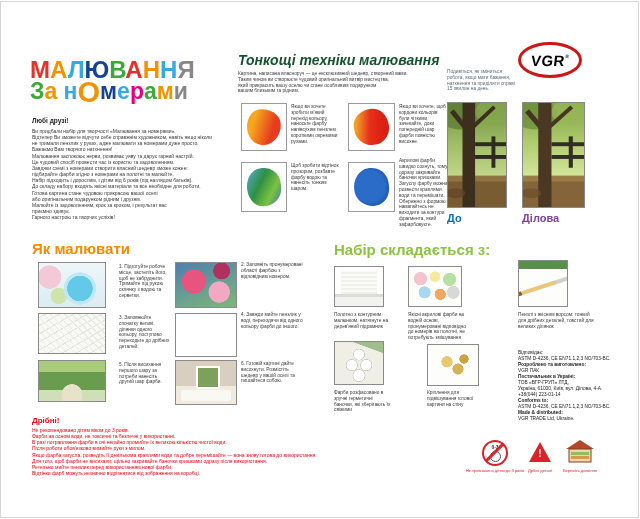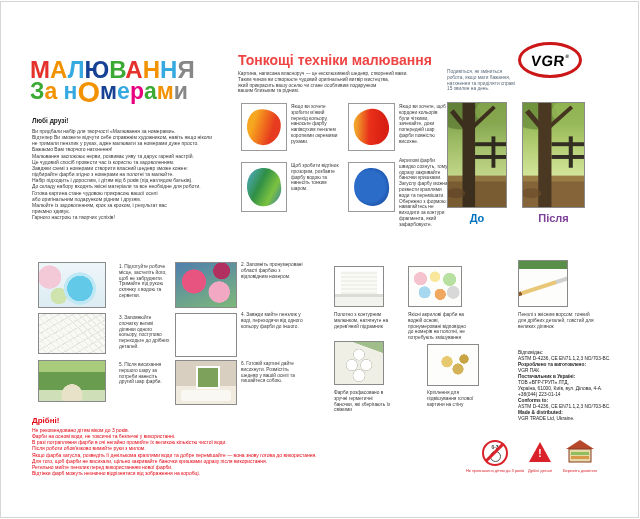--- a/index.html
+++ b/index.html
@@ -36,21 +36,21 @@
   .blob-d{background:radial-gradient(circle at 45% 48%,#2a6cc8 0 55%,#184a9e 85%);border-radius:50% 50% 46% 54%/54% 46% 50% 50%;}
   
   .logo{left:518px;top:42px;width:58px;height:30px;border:3px solid #cc1719;border-radius:50%;display:flex;align-items:center;justify-content:center;}
   .logo .vgr{font-weight:bold;font-size:15px;transform:skewX(-6deg);letter-spacing:0.5px;}
   .logo sup{font-size:5px;vertical-align:8px;}
   
   .note{left:447px;top:69px;width:72px;color:#5b6b7a;}
   .photo{border:1px solid #8a8a8a;box-sizing:border-box;overflow:hidden;background:#dcdcdc;}
   .bphoto{left:447px;top:102px;width:60px;height:106px;}
   .aphoto{left:522px;top:102px;width:63px;height:106px;}
-  .balabel{font-size:11px;font-weight:bold;text-align:center;}
+  .balabel{font-size:11px;font-weight:bold;}
   .blabel{left:447px;top:212px;width:60px;}
   .alabel{left:522px;top:212px;width:63px;}
   
   .how-h{left:32px;top:240px;font-size:15px;font-weight:bold;}
   .sphoto{border:1px solid #8a8a8a;box-sizing:border-box;overflow:hidden;position:absolute;}
   .p1{left:38px;top:262px;width:68px;height:46px;}
   .p3{left:38px;top:313px;width:68px;height:41px;}
   .p5{left:38px;top:360px;width:68px;height:42px;}
   .p2{left:175px;top:262px;width:62px;height:46px;}
   .p4{left:175px;top:313px;width:62px;height:44px;}
@@ -130,21 +130,21 @@
 Завдяки схемі з номерами створити власний шедевр зможе кожен:
 підбирайте фарби згідно з номерами на полотні та малюйте.
 Набір підходить і дорослим, і дітям від 6 років (під наглядом батьків).
 До складу набору входять якісні матеріали та все необхідне для роботи.
 Готова картина стане чудовою прикрасою вашої оселі
 або оригінальним подарунком рідним і друзям.
 Малюйте із задоволенням, крок за кроком, і результат вас
 приємно здивує.
 Гарного настрою та творчих успіхів!</div>
 
-  <div class="abs tech-h" style="color: #ef4444;">Тонкощі техніки малювання</div>
+  <div class="abs tech-h" style="color: #14532d; font-style: italic;">Тонкощі техніки малювання</div>
   <div class="abs tech-intro tiny2">Картина, написана власноруч — це ексклюзивний шедевр, створений вами.
 Таким чином ви створюєте чудовий оригінальний витвір мистецтва,
 який прикрасить вашу оселю чи стане особливим подарунком
 вашим близьким та рідним.</div>
 
   <div class="abs swatch tipbox1">
       <div class="blob blob-a"></div>
     </div>
   <div class="abs tiptext1 tiny2">Якщо ви хочете зробити м'який перехід кольору, наносьте фарбу напівсухим пензлем короткими окремими рухами.</div>
   <div class="abs swatch tipbox2">
@@ -209,36 +209,38 @@
       <rect x="28" y="40" width="32" height="4" fill="#332e23"></rect>
       <rect x="28" y="53" width="32" height="4" fill="#332e23"></rect>
       <rect x="45" y="34" width="4" height="32" fill="#332e23"></rect>
       <path d="M22 30 L4 8" stroke="#463621" stroke-width="5"></path>
       <path d="M22 28 L48 4" stroke="#463621" stroke-width="4"></path>
       <rect x="15" y="0" width="13" height="106" fill="#4a3823"></rect>
       <ellipse cx="8" cy="92" rx="10" ry="5" fill="#6b4d2b" opacity="0.7"></ellipse>
     </svg>
   </div>
   <div class="abs balabel blabel" style="color: rgb(0, 114, 188);">До</div>
-  <div class="abs balabel alabel" style="color: rgb(125, 65, 153);">Після</div>
-
+  <div class="abs balabel alabel" style="color: rgb(125, 65, 153);">Ділова</div>
+
+  <div class="abs how-h" style="color: rgb(242, 139, 0);">Як малювати</div>
 
   <div class="sphoto p1 ph-s1"></div>
   <div class="abs t1s tiny2">1. Підготуйте робоче місце, застеліть його, щоб не забруднити. Тримайте під рукою склянку з водою та серветки.</div>
   <div class="sphoto p2 ph-s2"></div>
   <div class="abs t2s tiny2">2. Заповніть пронумеровані області фарбою з відповідним номером.</div>
   <div class="sphoto p3 ph-s3"></div>
   <div class="abs t3s tiny2">3. Заповнюйте спочатку великі ділянки одного кольору, поступово переходьте до дрібних деталей.</div>
   <div class="sphoto p4 ph-s4"></div>
   <div class="abs t4s tiny2">4. Завжди мийте пензлик у воді, переходячи від одного кольору фарби до іншого.</div>
   <div class="sphoto p5 ph-s5"></div>
   <div class="abs t5s tiny2">5. Після висихання першого шару за потреби нанесіть другий шар фарби.</div>
   <div class="sphoto p6 ph-s6"></div>
   <div class="abs t6s tiny2">6. Готовій картині дайте висохнути. Розмістіть шедевр у вашій оселі та пишайтеся собою.</div>
 
+  <div class="abs kit-h" style="color: rgb(139, 196, 63);">Набір складається з:</div>
 
   <div class="abs photo k1 ph-k1"></div>
   <div class="abs k1c tiny2">Полотно з контурним малюнком, натягнуте на дерев'яний підрамник</div>
   <div class="abs photo k2 ph-k2"></div>
   <div class="abs k2c tiny2">Якісні акрилові фарби на водній основі, пронумеровані відповідно до номерів на полотні, не потребують змішування</div>
   <div class="abs photo k3 ph-k3"></div>
   <div class="abs k3c tiny2">Фарби розфасовано в зручні герметичні баночки, які зберігають їх свіжими</div>
   <div class="abs photo k4 ph-k4"></div>
   <div class="abs k4c tiny2">Кріплення для підвішування готової картини на стіну</div>
   <div class="abs photo k5 ph-k5"></div>

